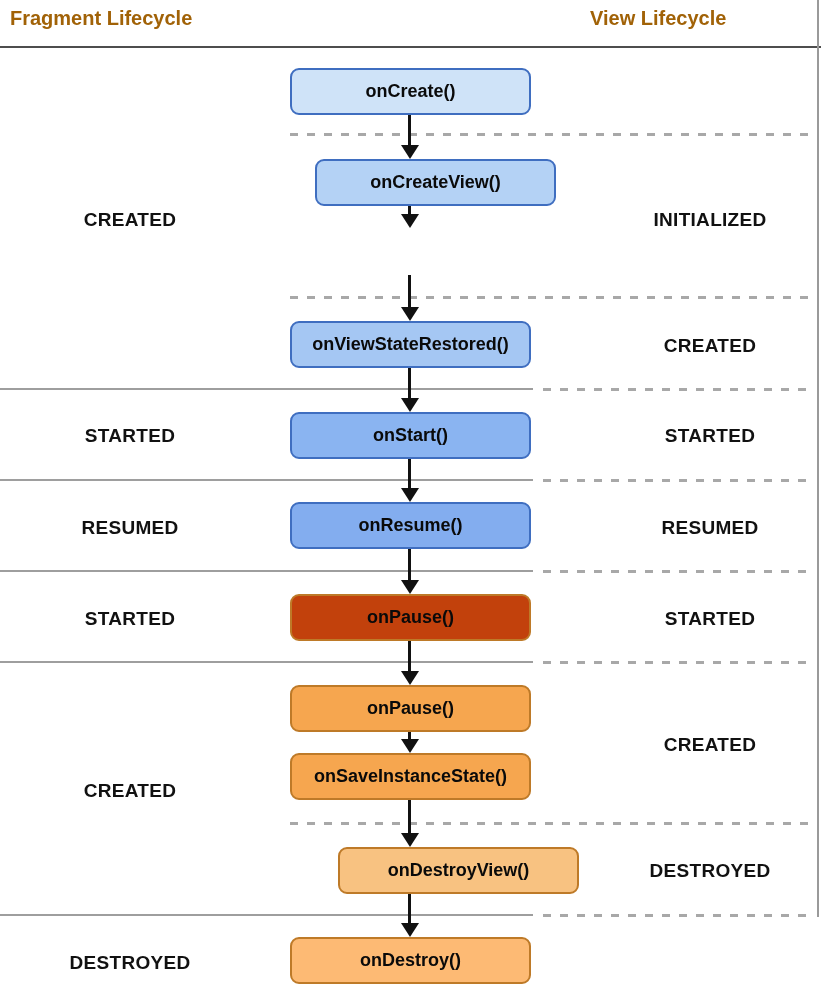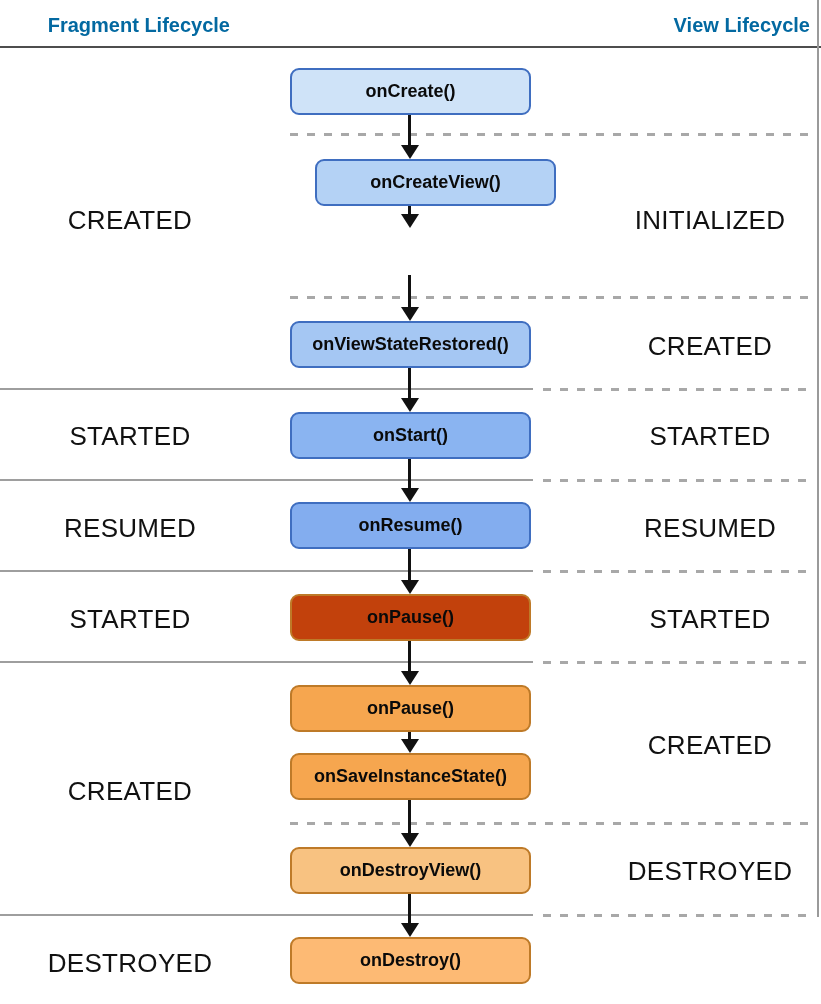--- a/index.html
+++ b/index.html
@@ -1,26 +1,26 @@
 <!DOCTYPE html>
 <html><head>
 <meta charset="utf-8">
 <style>
   html,body{margin:0;padding:0;background:#ffffff;}
   #stage{
     position:relative;width:821px;height:1004px;background:#ffffff;overflow:hidden;
     font-family:"Liberation Sans", sans-serif;
   }
   .hdr{
-    position:absolute;top:11px;height:28px;line-height:28px;width:220px;
-    text-align:right;font-size:20px;font-weight:700;color:#0369a1;
+    position:absolute;top:4px;height:28px;line-height:28px;width:220px;
+    text-align:left;font-size:20px;font-weight:700;color:#a16207;
   }
   .state{
     position:absolute;width:220px;height:24px;line-height:24px;text-align:center;
-    font-size:26px;font-weight:400;color:#111;letter-spacing:.3px;
+    font-size:19px;font-weight:700;color:#111;letter-spacing:.3px;
   }
   .box{
     position:absolute;left:290px;width:241px;height:47px;box-sizing:border-box;
     border:2.5px solid #000;border-radius:9px;
     text-align:center;line-height:42px;font-size:18px;font-weight:700;color:#0a0a0a;
   }
   .line-solid{position:absolute;height:2px;background:#9e9e9e;}
   .line-dashed{
     position:absolute;height:3px;
     background:repeating-linear-gradient(90deg,#a8a8a8 0 8px,transparent 8px 17px);
@@ -80,21 +80,21 @@
   <div class="state" style="left:600px;top:859px">DESTROYED</div>
 
   <div class="box" style="top: 68px; background-color: rgb(207, 227, 248); border-color: rgb(63, 110, 192);">onCreate()</div>
   <div class="box" style="top: 159px; background-color: rgb(180, 210, 245); border-color: rgb(63, 110, 192); margin-left: 25px;">onCreateView()</div>
   <div class="box" style="top: 321px; background-color: rgb(165, 199, 243); border-color: rgb(63, 110, 192);">onViewStateRestored()</div>
   <div class="box" style="top: 412px; background-color: rgb(138, 180, 241); border-color: rgb(63, 110, 192);">onStart()</div>
   <div class="box" style="top: 502px; background-color: rgb(131, 173, 239); border-color: rgb(63, 110, 192);">onResume()</div>
   <div class="box" style="top: 594px; background-color: #c2410c; border-color: rgb(190, 122, 40);">onPause()</div>
   <div class="box" style="top: 685px; background-color: rgb(246, 166, 79); border-color: rgb(190, 122, 40);">onPause()</div>
   <div class="box" style="top: 753px; background-color: rgb(246, 166, 79); border-color: rgb(190, 122, 40);">onSaveInstanceState()</div>
-  <div class="box" style="top: 847px; background-color: rgb(248, 194, 129); border-color: rgb(190, 122, 40);">onDestroyView()</div>
+  <div class="box" style="top: 847px; background-color: rgb(248, 194, 129); border-color: rgb(190, 122, 40); margin-left: 48px;">onDestroyView()</div>
   <div class="box" style="top: 937px; background-color: #fdba74; border-color: rgb(190, 122, 40);">onDestroy()</div>
 
   <div class="arrow" style="top:115px;height:30px"></div>
   <div class="arrow" style="top:206px;height:8px"></div>
   <div class="arrow" style="top:275px;height:32px"></div>
   <div class="arrow" style="top:368px;height:30px"></div>
   <div class="arrow" style="top:459px;height:29px"></div>
   <div class="arrow" style="top:549px;height:31px"></div>
   <div class="arrow" style="top:641px;height:30px"></div>
   <div class="arrow" style="top:732px;height:7px"></div>

